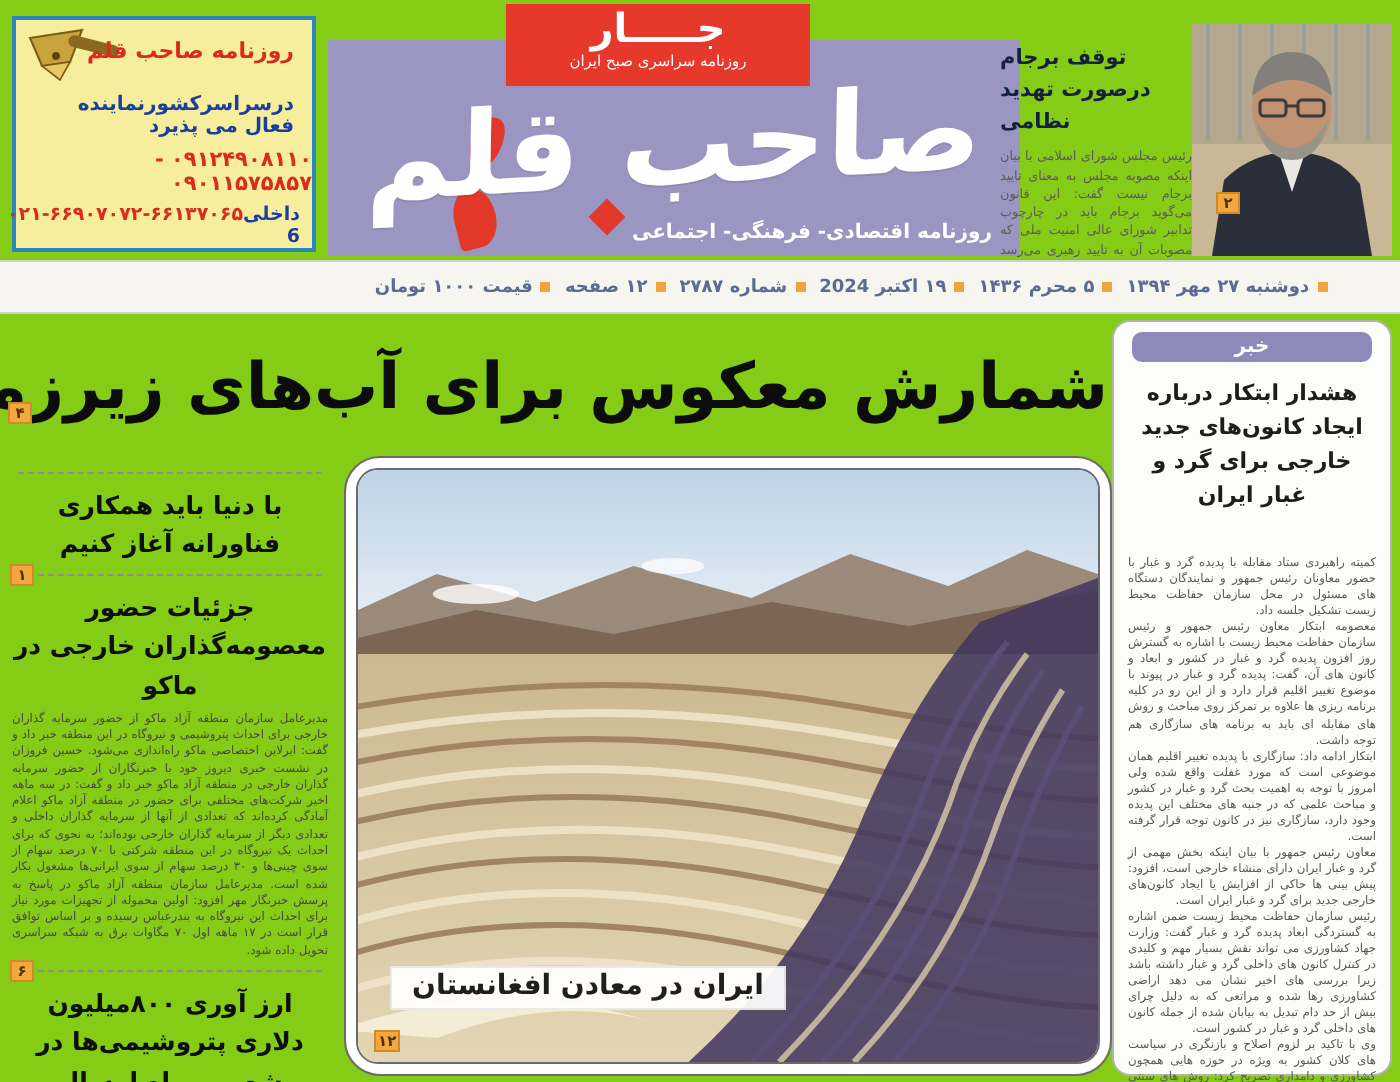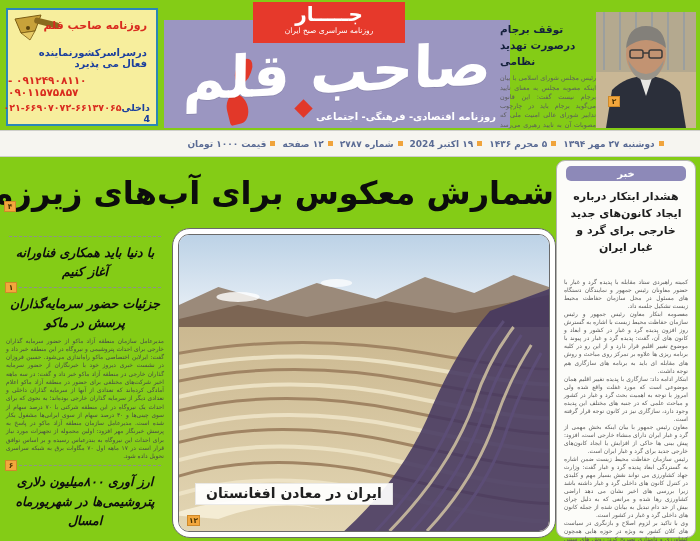--- a/index.html
+++ b/index.html
@@ -11,21 +11,21 @@
   }
 
   
   .ad-box {
     position:absolute; left:6px; top:8px; width:152px; height:118px;
     background:#f7ee9d; border:2px solid #2b87b8;
   }
   .ad-pen { position:absolute; left:3px; top:3px; }
   .ad-title { position:absolute; right:9px; top:9px; color:#d92b1f; font-weight:bold; font-size:11px; }
   .ad-line { position:absolute; right:9px; top:37px; left:6px; color:#1b3f9e; font-weight:bold; font-size:10px; text-align:right; }
-  .ad-mobiles { position:absolute; right:0; left:0; top:64px; color:#d92b1f; font-weight:bold; font-size:10.5px; text-align:left; }
+  .ad-mobiles { position:absolute; right:0; left:0; top:64px; color:#d92b1f; font-weight:bold; font-size:10.5px; text-align:right; }
   .ad-bottom { position:absolute; right:6px; left:6px; top:92px; display:flex; justify-content:space-between; direction:rtl; }
   .ad-ext { color:#1b3f9e; font-weight:bold; font-size:9.5px; }
   .ad-phones { color:#d92b1f; font-weight:bold; font-size:9.5px; direction:ltr;margin-left:20px; }
 
   
   .masthead { position:absolute; left:164px; top:20px; width:346px; height:108px; background:#9b96c1; }
   .logo {
     position:absolute; inset:0; color:#fff; font-weight:bold; font-size:58px;
     text-align:center; line-height:104px; transform:rotate(-3deg) skewX(-4deg);
     text-shadow:0 1px 0 rgba(0,0,0,.08); white-space:nowrap;
@@ -77,21 +77,21 @@
     background:#8d89b8; color:#fff; border-radius:5px; height:15px; line-height:15px;
     text-align:center; font-size:10px; font-weight:bold; margin:0 2px 7px;
   }
   .nb-headline { color:#1d1d1d; font-weight:bold; font-size:11px; line-height:1.55; text-align:center; margin-bottom:22px; }
   .nb-body p { color:#585858; font-size:5.9px; line-height:1.36; text-align:justify; }
 
   
   .left-col { position:absolute; left:3px; top:231px; width:164px; }
   .lc-divider { position:relative; border-top:1px dashed #8f8f8f; margin:5px 6px 6px; height:1px; }
   .lc-divider .badge { position:absolute; left:-4px; top:-6px; }
-  .lc-h { color:#0e0e0e; font-weight:bold; font-size:12.5px; line-height:1.55; text-align:center; margin:2px 2px 4px;font-style:italic; }
+  .lc-h { color:#0e0e0e; font-weight:bold; font-size:12.5px; line-height:1.55; text-align:center; margin:2px 2px 4px; }
   .lc-body { color:#474747; font-size:5.9px; line-height:1.4; text-align:justify; margin:2px 3px 4px; }
 
   
   .img-frame {
     position:absolute; left:172px; top:228px; width:384px; height:310px;
     border:1.5px solid #6a6a6a; border-radius:18px; background:#fff; padding:5px;
   }
   .img-inner { position:relative; width:100%; height:100%; border:1.5px solid #6a6a6a; border-radius:11px; overflow:hidden; }
   .caption { position:absolute; left:16px; bottom:26px; display:flex; flex-direction:row; align-items:flex-end; }
   .caption span {
@@ -109,21 +109,21 @@
     <svg class="ad-pen" width="54" height="46" viewBox="0 0 54 46">
       <polygon points="4,6 30,2 24,18 10,20" fill="#c8a23a" stroke="#7a5c14" stroke-width="1"></polygon>
       <polygon points="10,20 24,18 19,27" fill="#e6c964" stroke="#7a5c14" stroke-width="0.8"></polygon>
       <circle cx="17" cy="15" r="2" fill="#5a430e"></circle>
       <rect x="24" y="4" width="26" height="6" rx="3" fill="#8a6a1e" transform="rotate(14 24 4)"></rect>
     </svg>
     <div class="ad-title">روزنامه صاحب قلم</div>
     <div class="ad-line">درسراسرکشورنماینده فعال می پذیرد</div>
     <div class="ad-mobiles">۰۹۱۲۴۹۰۸۱۱۰ - ۰۹۰۱۱۵۷۵۸۵۷</div>
     <div class="ad-bottom">
-      <span class="ad-ext">داخلی 4</span>
+      <span class="ad-ext">داخلی 6</span>
       <span class="ad-phones">۰۲۱-۶۶۹۰۷۰۷۲-۶۶۱۳۷۰۶۵</span>
     </div>
   </div>
 
   <div class="masthead">
     <span class="red-blob1"></span>
     <span class="red-blob2"></span>
     <span class="red-diamond"></span>
     <div class="logo">صاحب قلم</div>
     <div class="mast-sub">روزنامه اقتصادی- فرهنگی- اجتماعی</div>
@@ -194,21 +194,21 @@
       <p>وی با تاکید بر لزوم اصلاح و بازنگری در سیاست های کلان کشور به ویژه در حوزه هایی همچون کشاورزی و دامداری تصریح کرد: روش های سنتی پاسخگوی شرایط کنونی نیست و ضرورت نگاه علمی و دانش بنیان و تغییر سیاست ها و برنامه ریزی های منطبق با شرایط کنونی بسیار جدی است.</p>
     </div>
   </div>
 
   <div class="left-col">
     <div class="lc-divider"></div>
     <div class="lc-h">با دنیا باید همکاری فناورانه آغاز کنیم</div>
     <div class="lc-divider">
       <span class="badge">۱</span>
     </div>
-    <div class="lc-h">جزئیات حضور سرمایه‌گذاران پرسش در ماکو</div>
+    <div class="lc-h">جزئیات حضور معصومه‌گذاران خارجی در ماکو</div>
     <div class="lc-body">مدیرعامل سازمان منطقه آزاد ماکو از حضور سرمایه گذاران خارجی برای احداث پتروشیمی و نیروگاه در این منطقه خبر داد و گفت: ایرلاین اختصاصی ماکو راه‌اندازی می‌شود. حسین فروزان در نشست خبری دیروز خود با خبرنگاران از حضور سرمایه گذاران خارجی در منطقه آزاد ماکو خبر داد و گفت: در سه ماهه اخیر شرکت‌های مختلفی برای حضور در منطقه آزاد ماکو اعلام آمادگی کرده‌اند که تعدادی از آنها از سرمایه گذاران داخلی و تعدادی دیگر از سرمایه گذاران خارجی بوده‌اند؛ به نحوی که برای احداث یک نیروگاه در این منطقه شرکتی با ۷۰ درصد سهام از سوی چینی‌ها و ۳۰ درصد سهام از سوی ایرانی‌ها مشغول بکار شده است. مدیرعامل سازمان منطقه آزاد ماکو در پاسخ به پرسش خبرنگار مهر افزود: اولین محموله از تجهیزات مورد نیاز برای احداث این نیروگاه به بندرعباس رسیده و بر اساس توافق قرار است در ۱۷ ماهه اول ۷۰ مگاوات برق به شبکه سراسری تحویل داده شود.</div>
     <div class="lc-divider">
       <span class="badge">۶</span>
     </div>
     <div class="lc-h">ارز آوری ۸۰۰میلیون دلاری پتروشیمی‌ها در شهریورماه امسال</div>
 
   </div>
 
   <div class="img-frame">
     <div class="img-inner">

